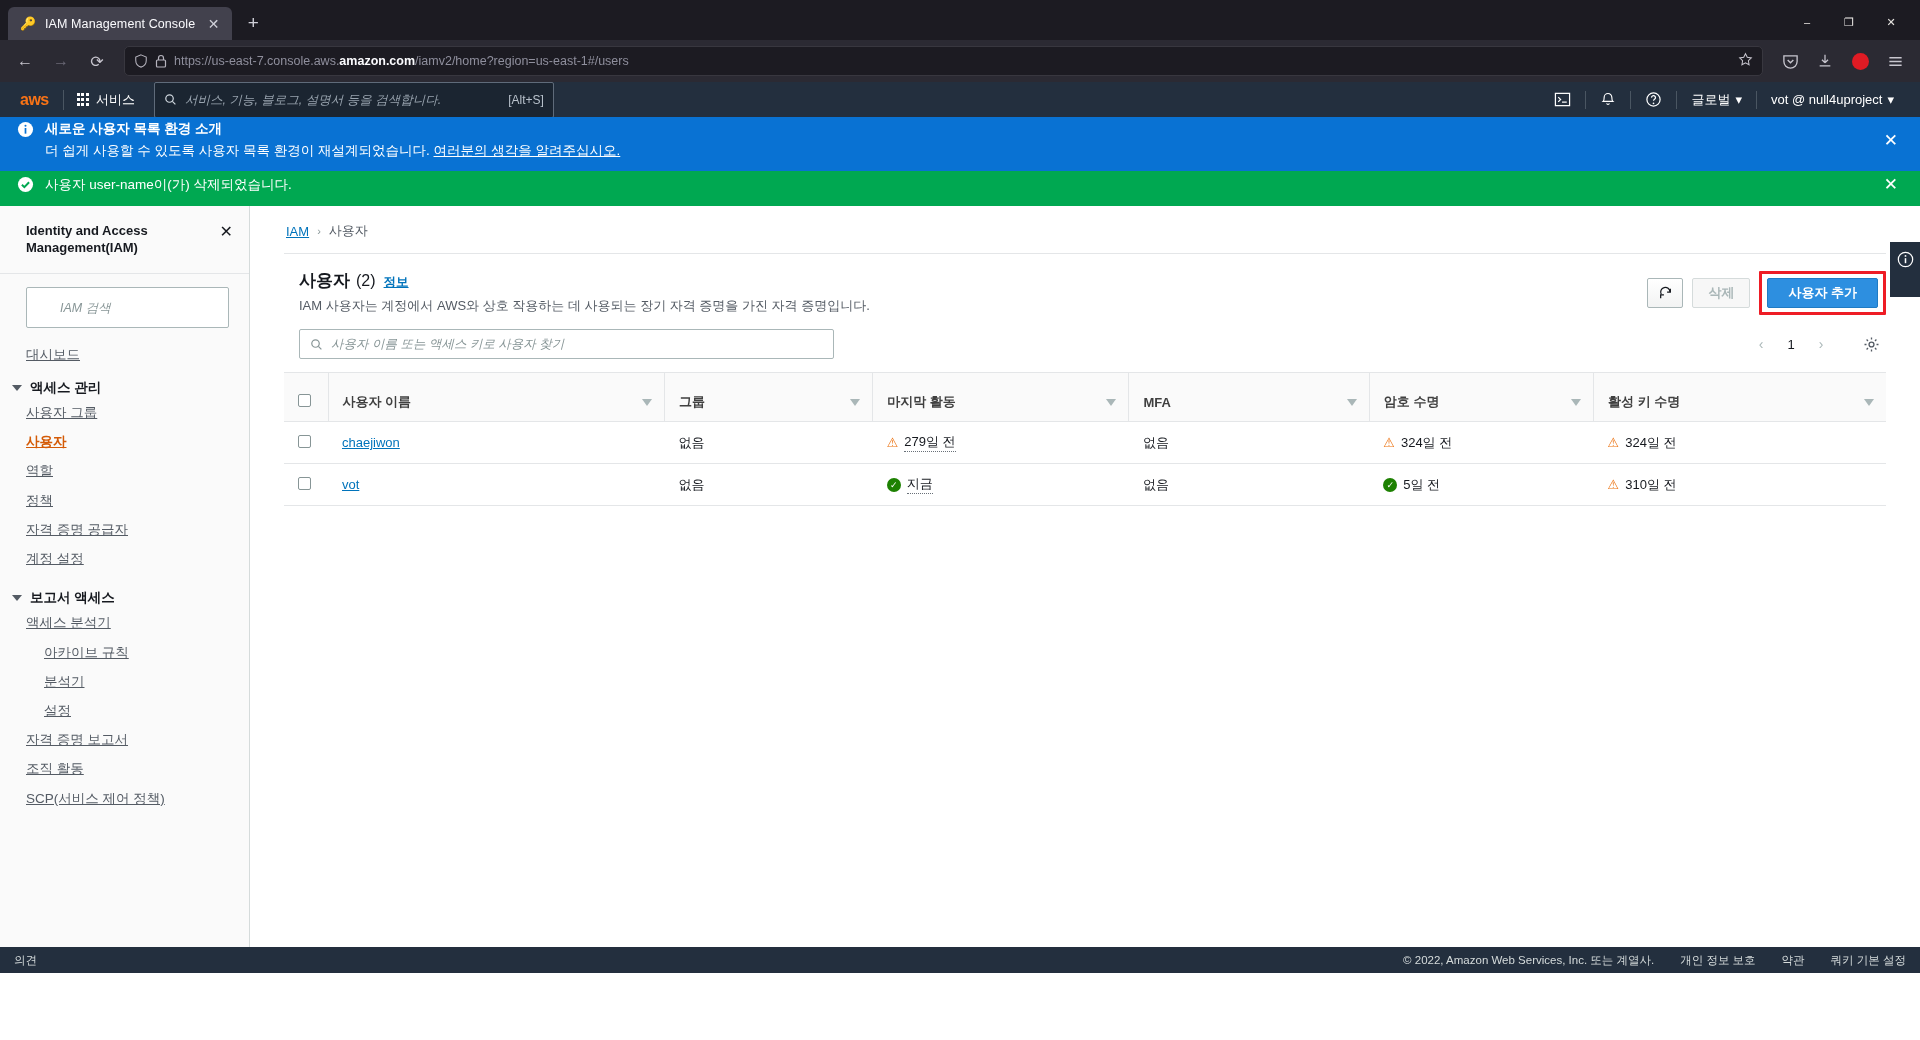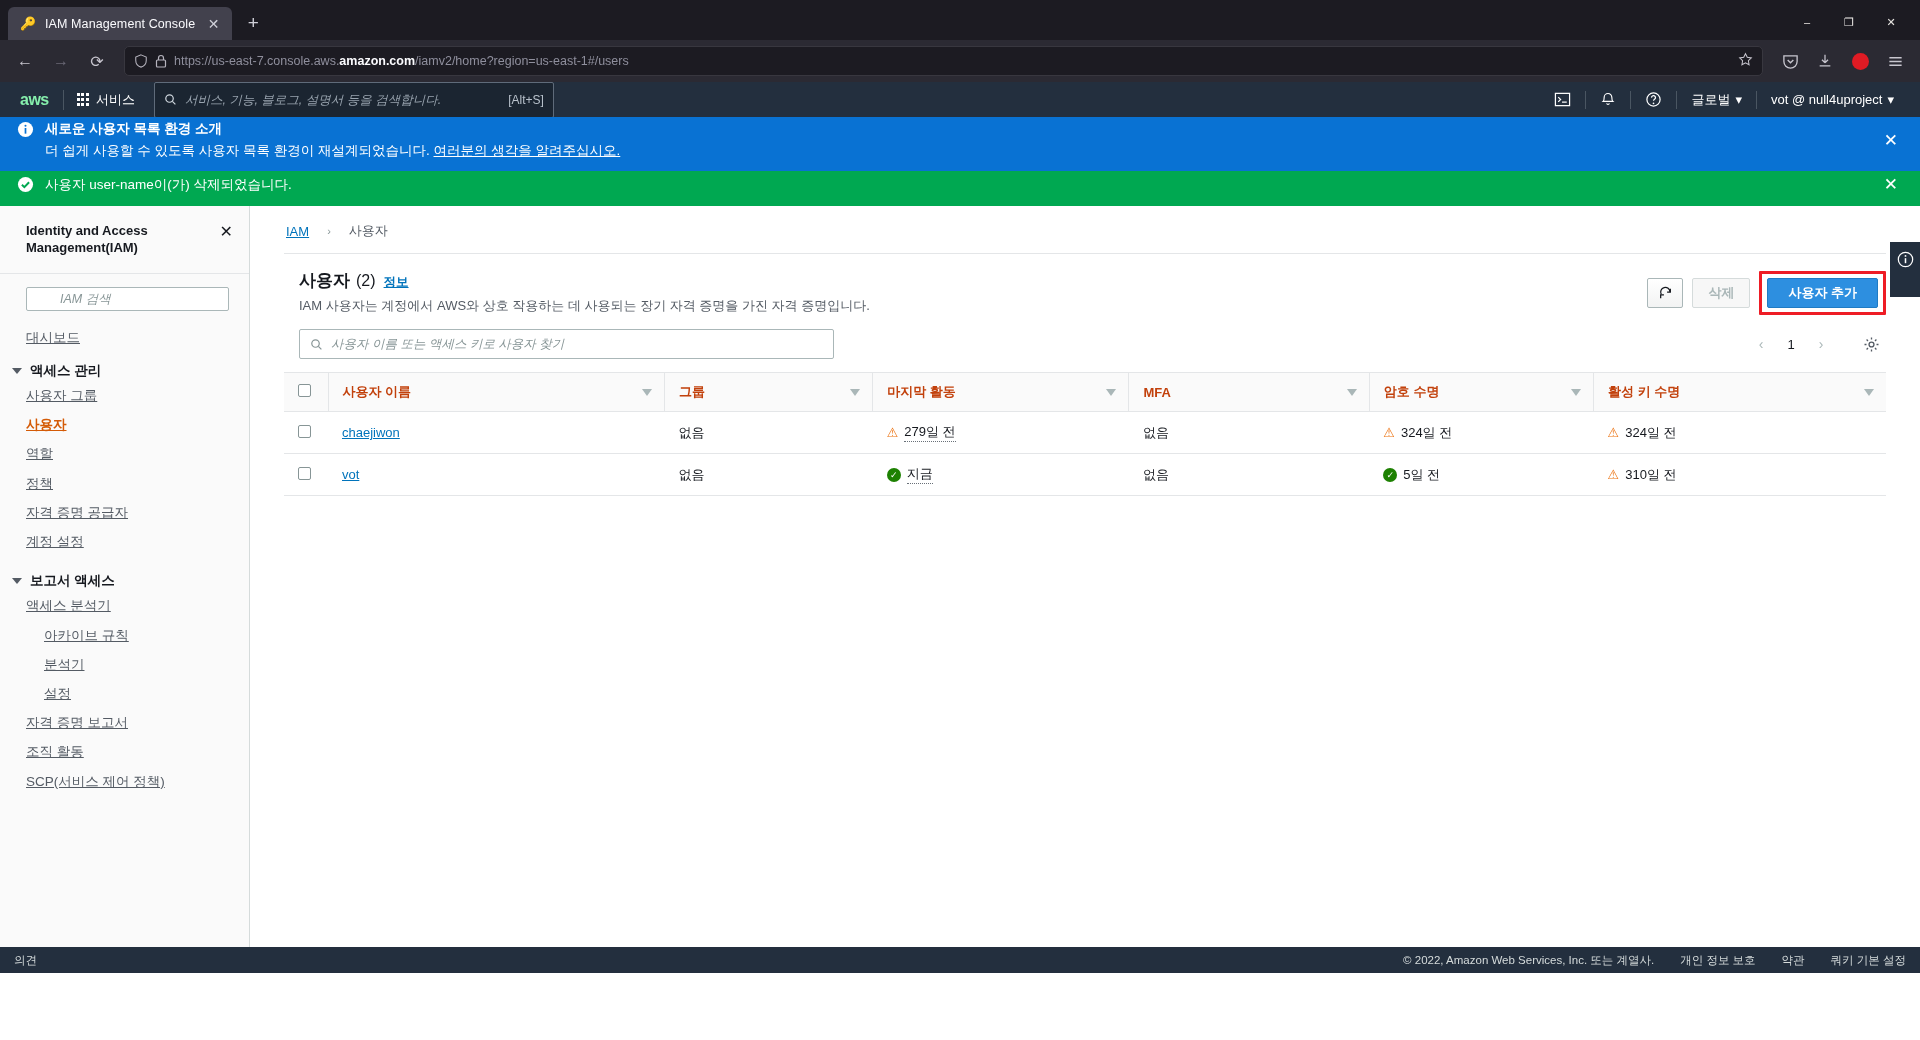--- a/index.html
+++ b/index.html
@@ -82,21 +82,21 @@
   }
 
   
   .aws-header {
     height: 35px; background: #232f3e;
     display: flex; align-items: center;
     padding: 0 12px; gap: 0; color: #fff;
   }
   .aws-logo {
     font-size: 16px; font-weight: 700; letter-spacing: -.5px;
-    padding: 0 14px 0 8px; position: relative; color: #86efac;
+    padding: 0 14px 0 8px; position: relative; color: #f97316;
   }
   .hdr-sep { width: 1px; height: 20px; background: #4a5662; }
   .services-btn {
     display: flex; align-items: center; gap: 7px;
     padding: 0 13px; font-size: 13px; height: 100%;
   }
   .grid-icon {
     display: grid; grid-template-columns: repeat(3, 3px);
     grid-template-rows: repeat(3, 3px); gap: 1.6px;
   }
@@ -157,21 +157,21 @@
     display: flex; align-items: flex-start;
     padding: 0 14px 0 26px; margin-bottom: 17px;
   }
   .sb-title {
     flex: 1; font-size: 13px; font-weight: 700;
     color: #16191f; line-height: 1.32;
   }
   .sb-close { font-size: 16px; color: #16191f; line-height: 1; padding: 2px; }
   .sb-divider { height: 1px; background: #e4e6e8; margin: 0 0 13px; }
   .sb-search {
-    margin: 0 20px 12px 26px; height: 24px;
+    margin: 0 20px 12px 26px; height: 41px;
     border: 1px solid #aab7b8; border-radius: 2px; background: #fff;
     display: flex; align-items: center; gap: 24px; padding: 4px 9px;
   }
   .sb-search input {
     flex: 1; border: none; outline: none; background: transparent;
     font-size: 12.5px; color: #545b64; font-style: italic;
     font-family: inherit;
   }
   .sb-search input::placeholder { color: #879596; font-style: italic; }
   .sb-link {
@@ -190,21 +190,21 @@
   }
   .sb-link.indent { padding-left: 44px; }
   .sb-spacer { height: 6px; }
 
   
   .main {
     flex: 1; background: #fff; display: flex; flex-direction: column;
     overflow: hidden;
   }
   .breadcrumb {
-    display: flex; align-items: center; gap: 18px;
+    display: flex; align-items: center; gap: 8px;
     padding: 16px 0 13px 36px; font-size: 13px;
   }
   .bc-link { color: #0073bb; }
   .bc-sep { color: #879596; font-size: 11px; }
   .bc-current { color: #545b64; }
 
   .content-card { margin: 0 34px; }
   .card-top { border-top: 1px solid #e4e6e8; padding-top: 15px; }
   .card-head {
     display: flex; align-items: flex-start; padding: 0 0 0 15px;
@@ -273,21 +273,21 @@
     width: 30px; height: 28px; display: flex;
     align-items: center; justify-content: center;
     color: #545b64; margin-left: 10px;
   }
 
   
   table.users { width: 100%; border-collapse: collapse; table-layout: fixed; }
   table.users thead tr { background: #fafafa; }
   table.users th {
     text-align: left; font-size: 13px; font-weight: 700;
-    color: #c2410c; padding: 10px 8px 10px 14px;
+    color: #404040; padding: 20px 8px 10px 14px;
     border-top: 1px solid #e4e6e8; border-bottom: 1px solid #e4e6e8;
     position: relative; vertical-align: middle;
   }
   table.users th + th { border-left: 1px solid #e4e6e8; }
   .th-inner { display: flex; align-items: center; }
   .th-label { flex: 1; }
   .sort-caret {
     width: 0; height: 0; border-left: 5px solid transparent;
     border-right: 5px solid transparent; border-top: 7px solid #aab7b8;
     margin-right: 4px;

